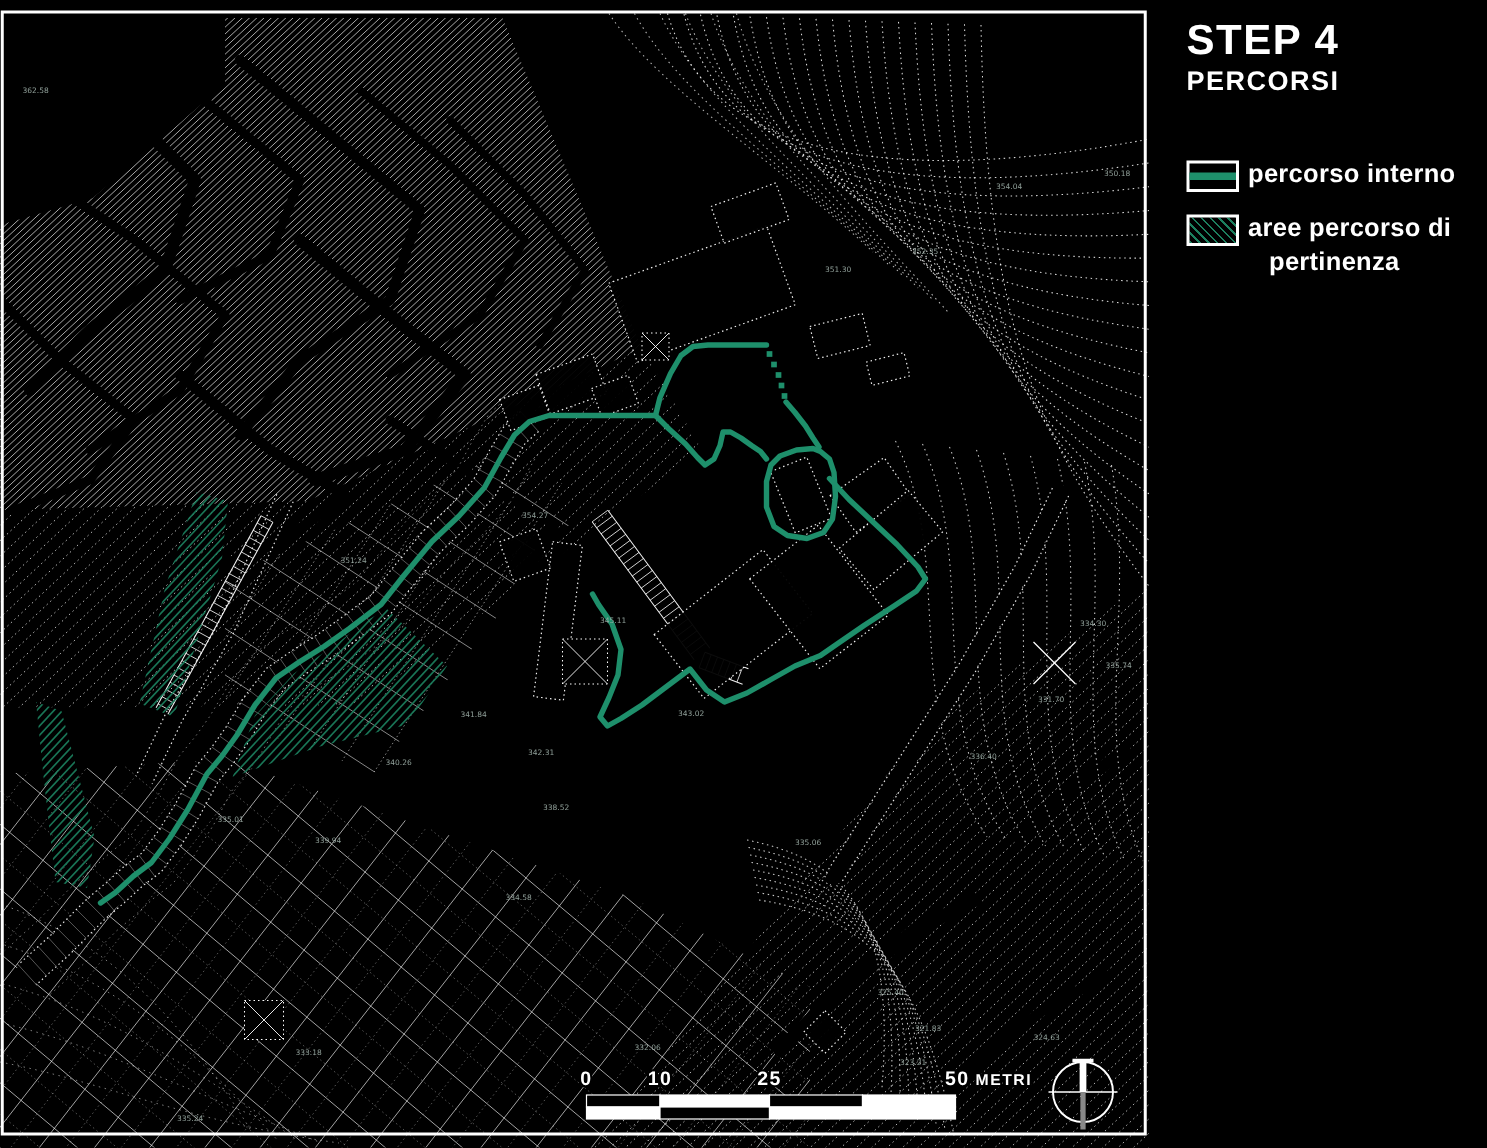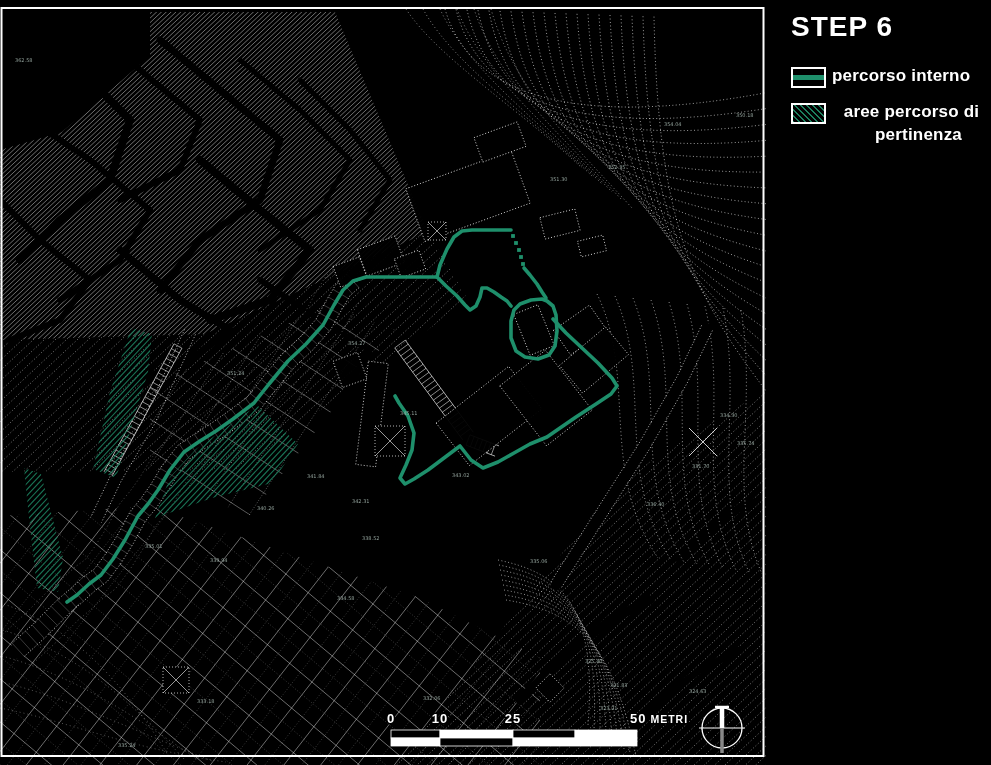--- a/index.html
+++ b/index.html
@@ -2,21 +2,21 @@
 <html style="--teal: #1e8f6b; --teal-h: #1c7f5e; --panel-text: #ffffff;"><head>
 <meta charset="utf-8">
 <style>
   html,body{margin:0;padding:0;background:#000;}
   body{width:991px;height:765px;position:relative;overflow:hidden;
        font-family:"Liberation Sans",sans-serif;}
   #map-wrap{position:absolute;left:0;top:0;width:766px;height:765px;}
   #panel{position:absolute;left:791px;top:12px;width:200px;color:var(--panel-text,#fff);}
   #panel .title{font-size:28px;font-weight:700;letter-spacing:1px;line-height:1.05;}
   #panel .subtitle{font-size:18px;font-weight:700;letter-spacing:1px;margin-top:3px;}
-  .legend{margin-top:24px;text-align:center;}
+  .legend{margin-top:40px;}
   .legend-item{display:flex;align-items:flex-start;margin-bottom:13px;}
   .swatch{width:31px;height:17px;border:2px solid #fff;flex:0 0 auto;margin-top:2px;
           background:#000;display:flex;align-items:center;}
   .swatch .bar{height:5px;width:100%;background:var(--teal,#1e8f6b);}
   .swatch.hatch{background:repeating-linear-gradient(45deg,var(--teal-h,#1c7f5e) 0 1.3px,transparent 1.3px 4.2px);}
   .legend-label{font-size:17px;font-weight:700;line-height:1.35;margin-left:6px;
                 padding-left:14px;text-indent:-14px;letter-spacing:.2px;}
 </style>
 </head>
 <body>
@@ -749,21 +749,22 @@
       <g>
         <circle cx="722" cy="728" r="20" fill="none" stroke="#fff" stroke-width="1.3"></circle>
         <line x1="699" y1="728" x2="745" y2="728" stroke="#fff" stroke-width="1"></line>
         <line x1="722" y1="728" x2="722" y2="753" stroke="#888" stroke-width="3.5"></line>
         <line x1="722" y1="706" x2="722" y2="728" stroke="#fff" stroke-width="4.5"></line>
         <line x1="715" y1="707" x2="729" y2="707" stroke="#fff" stroke-width="2.5"></line>
       </g>
     </svg></div>
 
 <div id="panel">
-  <div class="title">STEP 6</div>
+  <div class="title">STEP 4</div>
+  <div class="subtitle">PERCORSI</div>
   <div class="legend">
     <div class="legend-item">
       <div class="swatch">
           <div class="bar"></div>
         </div>
       <div class="legend-label">percorso interno</div>
     </div>
     <div class="legend-item">
       <div class="swatch hatch"></div>
       <div class="legend-label">aree percorso di pertinenza</div>

